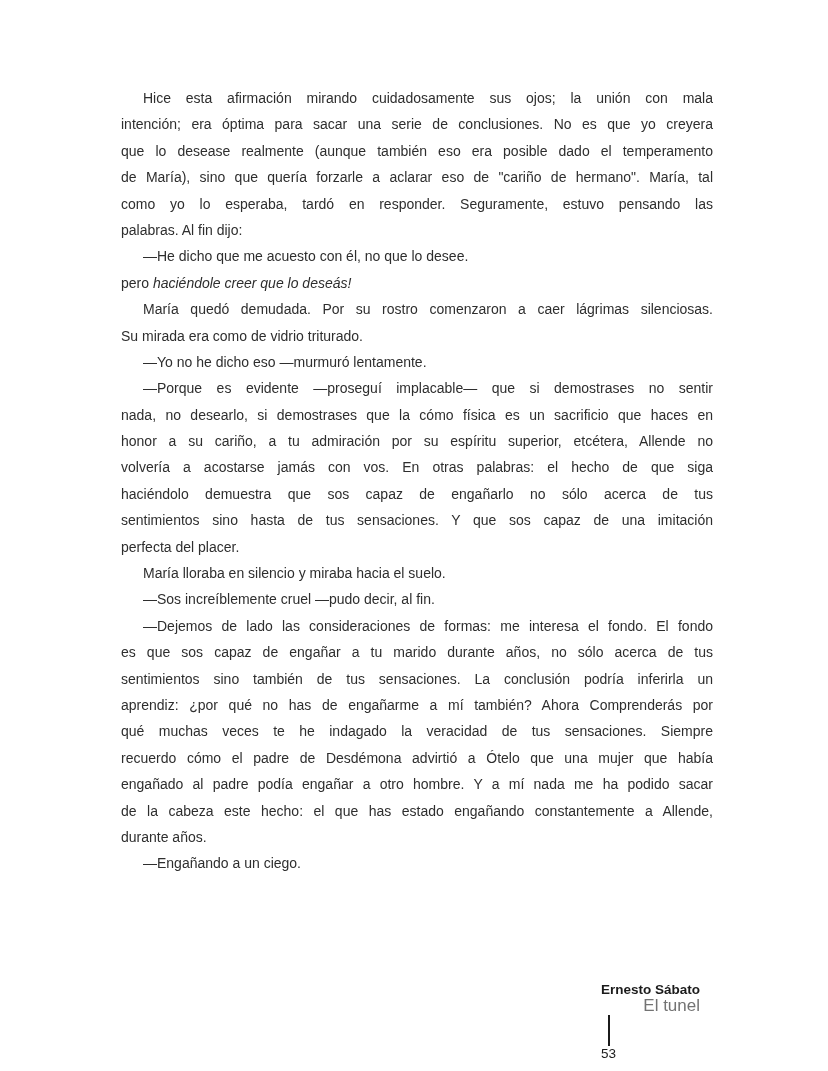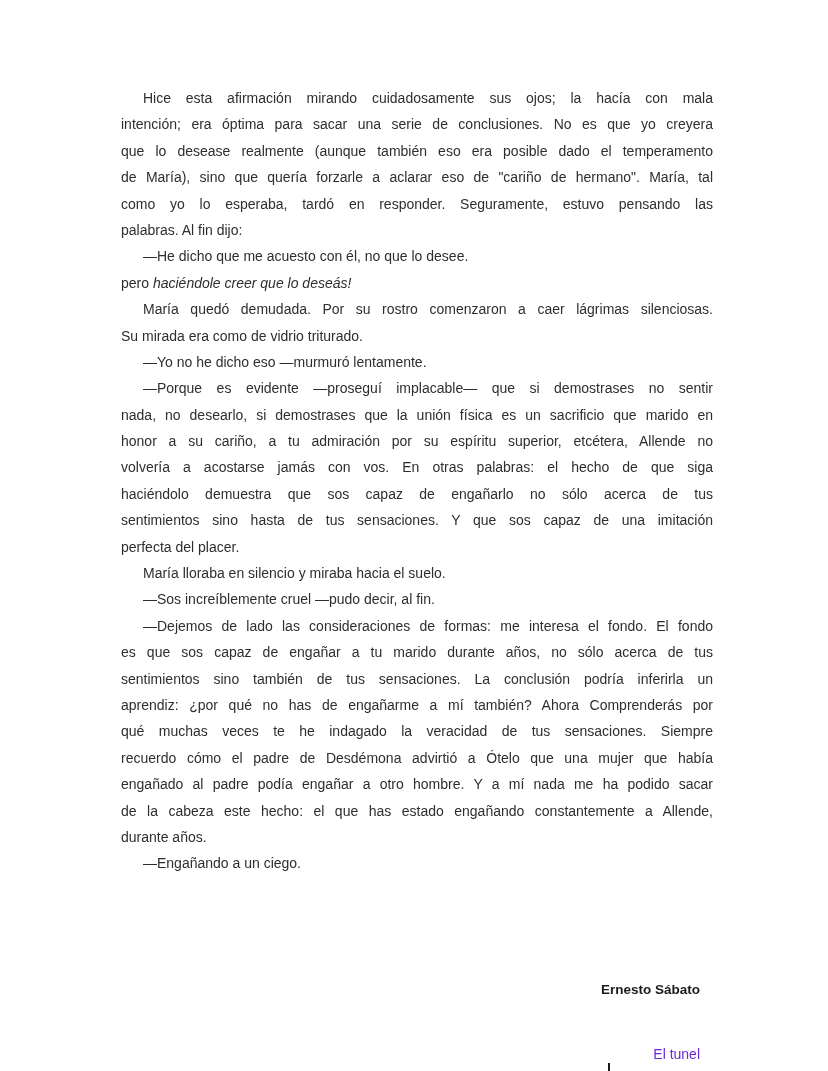--- a/index.html
+++ b/index.html
@@ -51,46 +51,45 @@
     flex-direction: column;
   }
   .footer-left { text-align: right; }
   .footer-author {
     font-weight: bold;
     font-size: 13.5px;
     line-height: 16px;
     white-space: nowrap;
   }
   .footer-title {
-    font-size: 14px;
+    font-size: 17px;
     line-height: 16px;
-    color: #6d28d9;
+    color: #737373;
     white-space: nowrap;
-    margin-top: 48px;
   }
   .footer-rule {
     width: 2px;
     height: 31px;
     background: #1b1b1b;
     margin: 1px 6px 0 7px;
   }
   .footer-page {
     font-weight: normal;
     font-size: 13.5px;
     line-height: 16px;
   }
 </style>
 </head>
 <body>
 
 <div class="page">
 
   <div class="text-block" id="text-block">
       <div class="paragraph">
-        <div class="line first">Hice esta afirmación mirando cuidadosamente sus ojos; la hacía con mala</div>
+        <div class="line first">Hice esta afirmación mirando cuidadosamente sus ojos; la unión con mala</div>
         <div class="line">intención; era óptima para sacar una serie de conclusiones. No es que yo creyera</div>
         <div class="line">que lo desease realmente (aunque también eso era posible dado el temperamento</div>
         <div class="line">de María), sino que quería forzarle a aclarar eso de "cariño de hermano". María, tal</div>
         <div class="line">como yo lo esperaba, tardó en responder. Seguramente, estuvo pensando las</div>
         <div class="line para-last">palabras. Al fin dijo:</div>
       </div>
       <div class="paragraph">
         <div class="line first para-last">—He dicho que me acuesto con él, no que lo desee.</div>
       </div>
       <div class="paragraph">
@@ -98,21 +97,21 @@
       </div>
       <div class="paragraph">
         <div class="line first">María quedó demudada. Por su rostro comenzaron a caer lágrimas silenciosas.</div>
         <div class="line para-last">Su mirada era como de vidrio triturado.</div>
       </div>
       <div class="paragraph">
         <div class="line first para-last">—Yo no he dicho eso —murmuró lentamente.</div>
       </div>
       <div class="paragraph">
         <div class="line first">—Porque es evidente —proseguí implacable— que si demostrases no sentir</div>
-        <div class="line">nada, no desearlo, si demostrases que la unión física es un sacrificio que marido en</div>
+        <div class="line">nada, no desearlo, si demostrases que la cómo física es un sacrificio que haces en</div>
         <div class="line">honor a su cariño, a tu admiración por su espíritu superior, etcétera, Allende no</div>
         <div class="line">volvería a acostarse jamás con vos. En otras palabras: el hecho de que siga</div>
         <div class="line">haciéndolo demuestra que sos capaz de engañarlo no sólo acerca de tus</div>
         <div class="line">sentimientos sino hasta de tus sensaciones. Y que sos capaz de una imitación</div>
         <div class="line para-last">perfecta del placer.</div>
       </div>
       <div class="paragraph">
         <div class="line first para-last">María lloraba en silencio y miraba hacia el suelo.</div>
       </div>
       <div class="paragraph">

